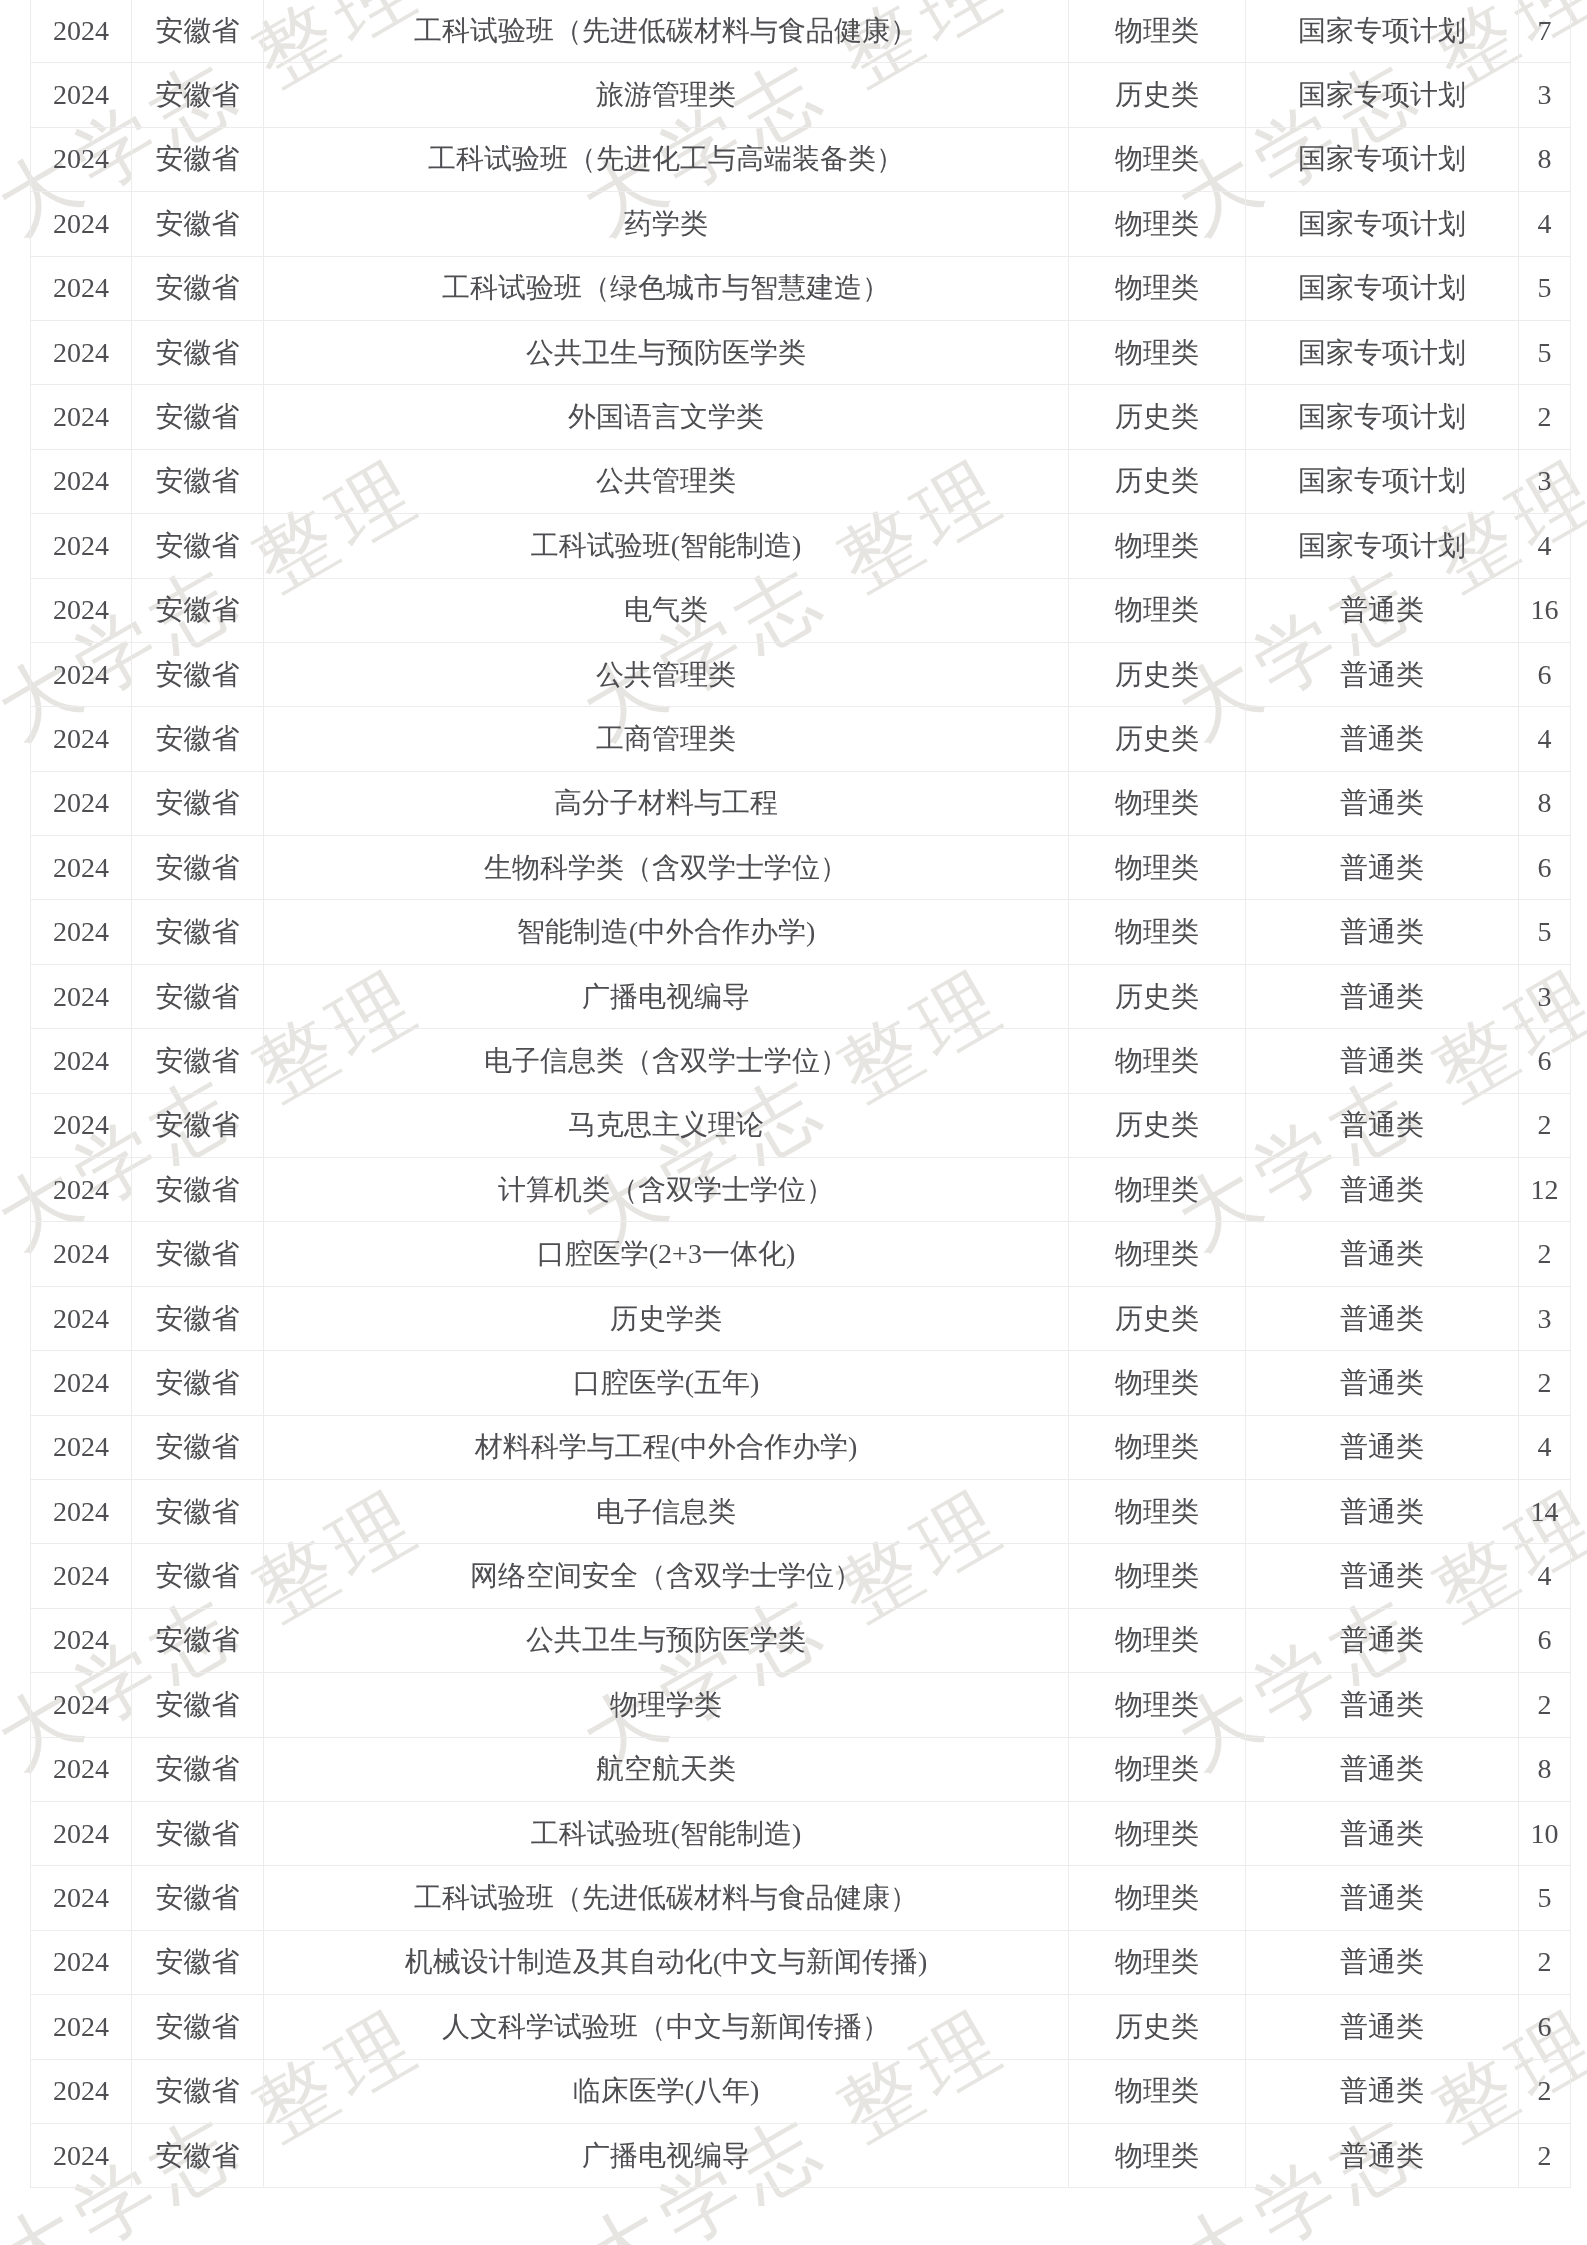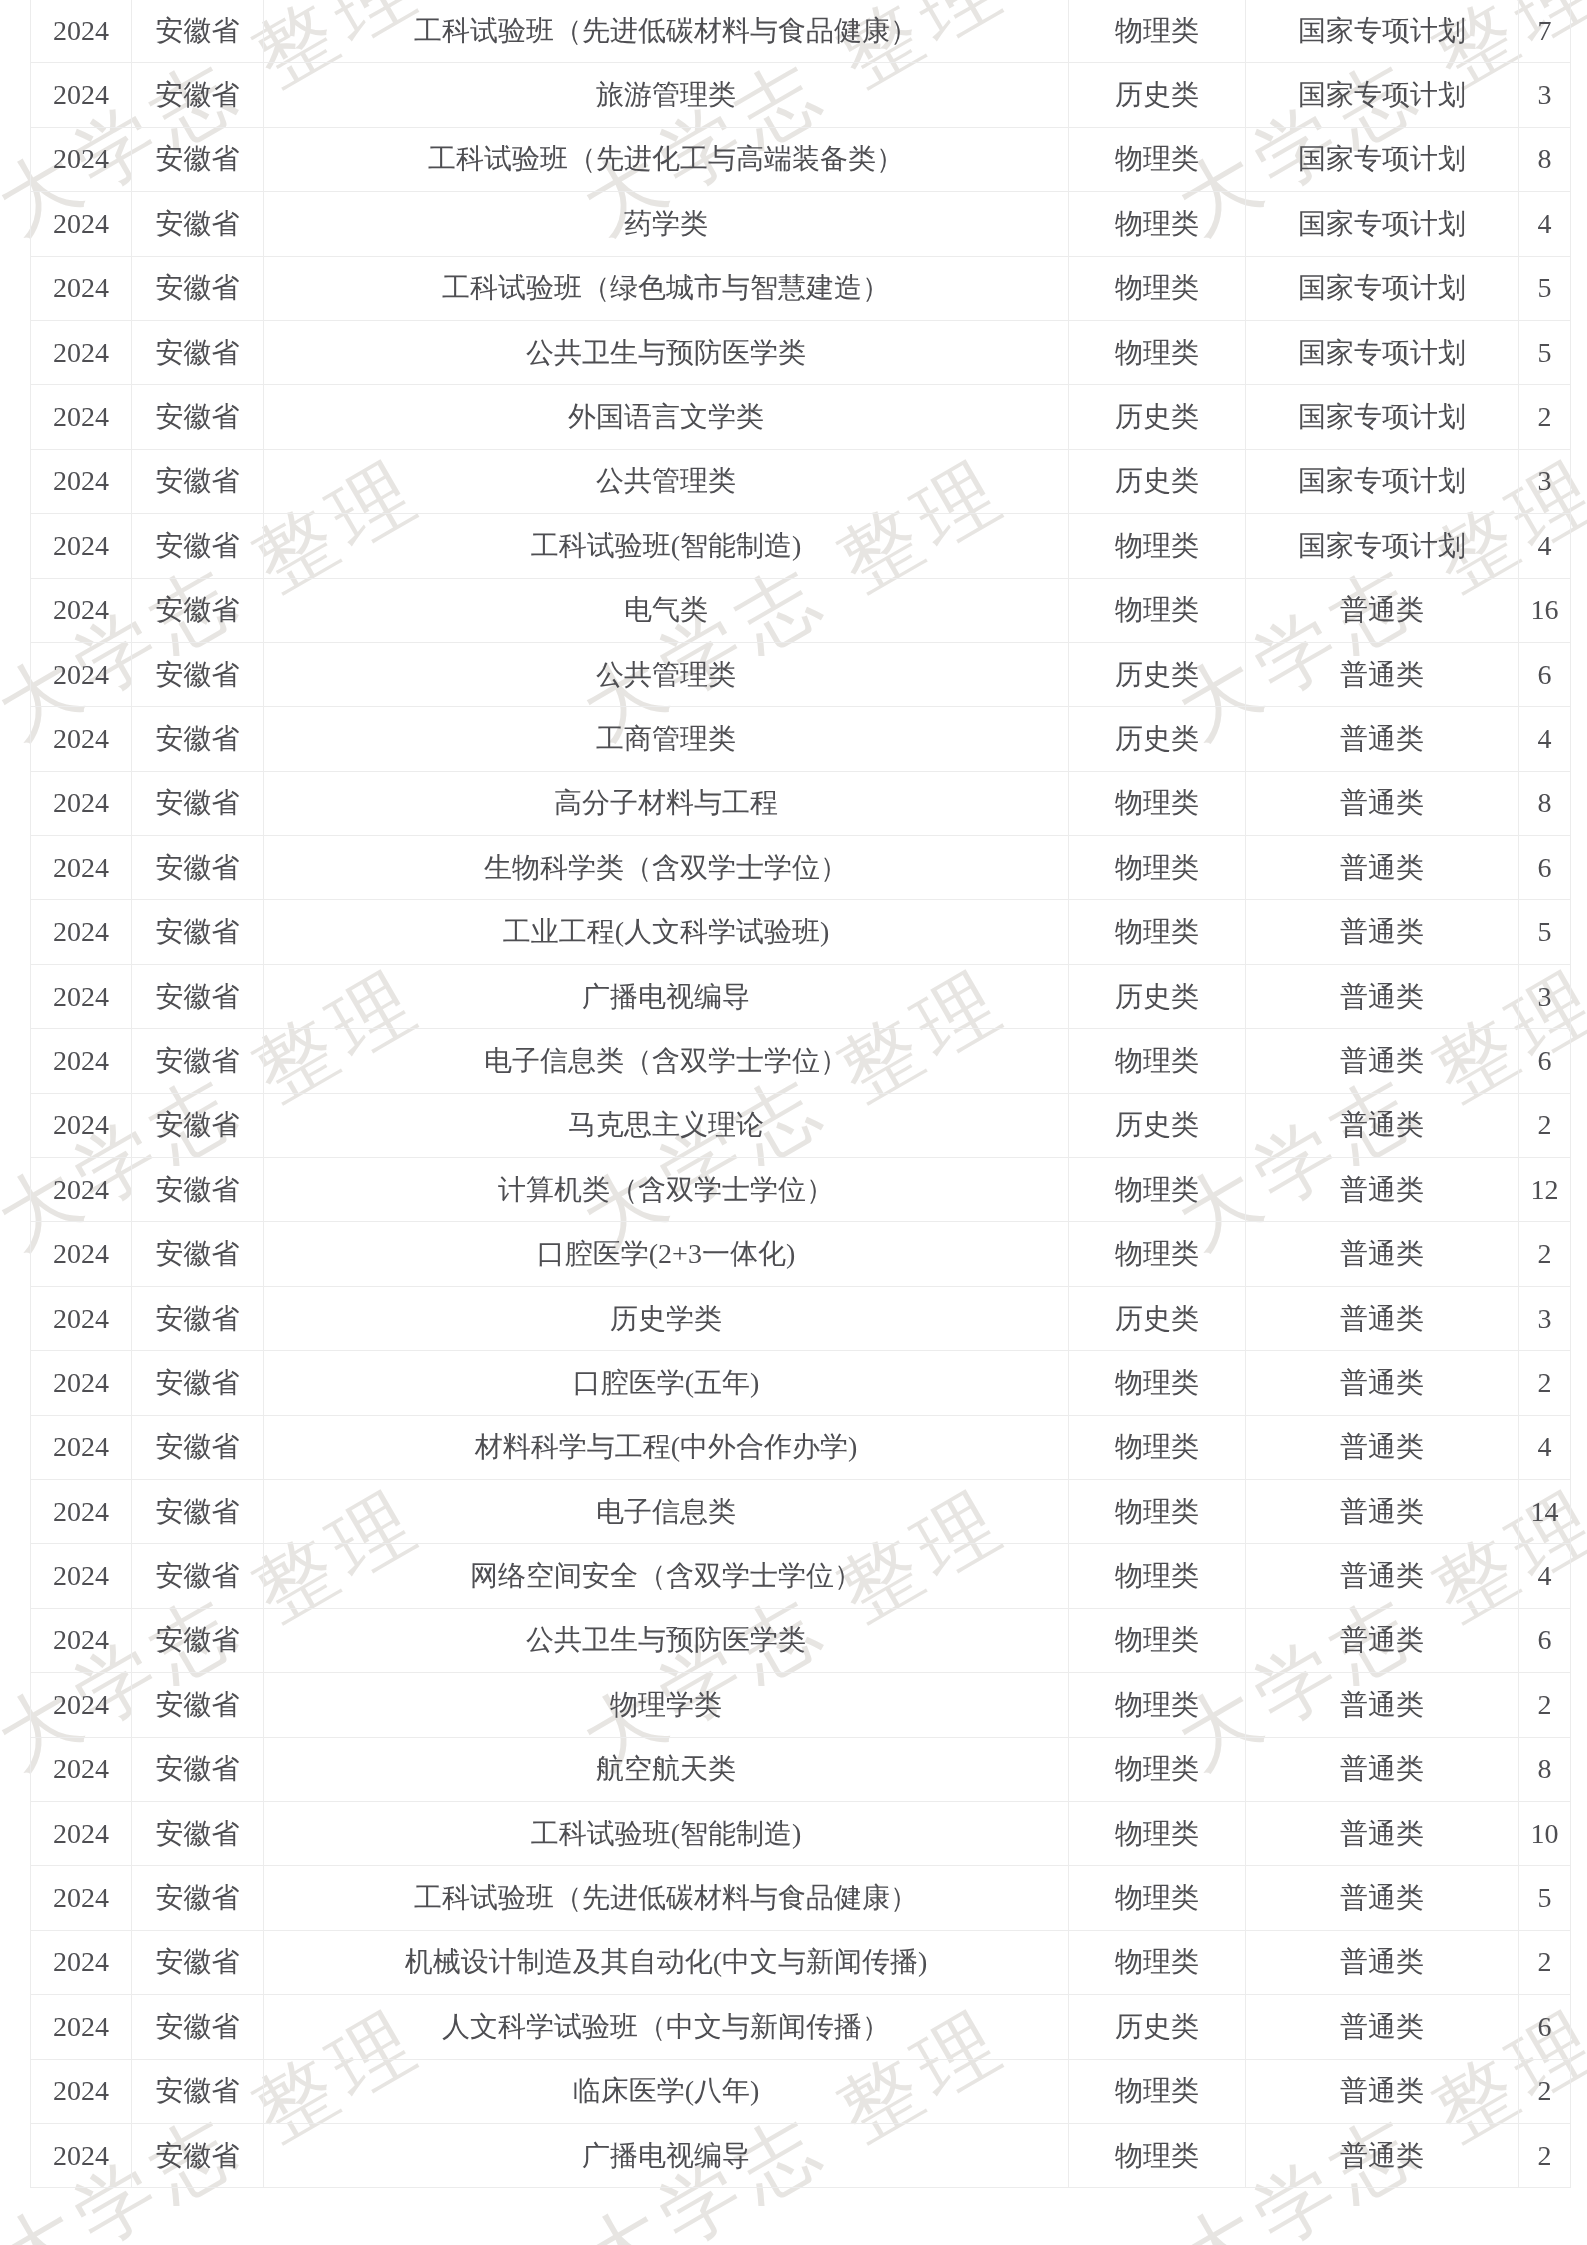--- a/index.html
+++ b/index.html
@@ -191,21 +191,21 @@
           <td>2024</td>
           <td>安徽省</td>
           <td>生物科学类（含双学士学位）</td>
           <td>物理类</td>
           <td>普通类</td>
           <td>6</td>
         </tr>
         <tr>
           <td>2024</td>
           <td>安徽省</td>
-          <td>工业工程(人文科学试验班)</td>
+          <td>智能制造(中外合作办学)</td>
           <td>物理类</td>
           <td>普通类</td>
           <td>5</td>
         </tr>
         <tr>
           <td>2024</td>
           <td>安徽省</td>
           <td>广播电视编导</td>
           <td>历史类</td>
           <td>普通类</td>

